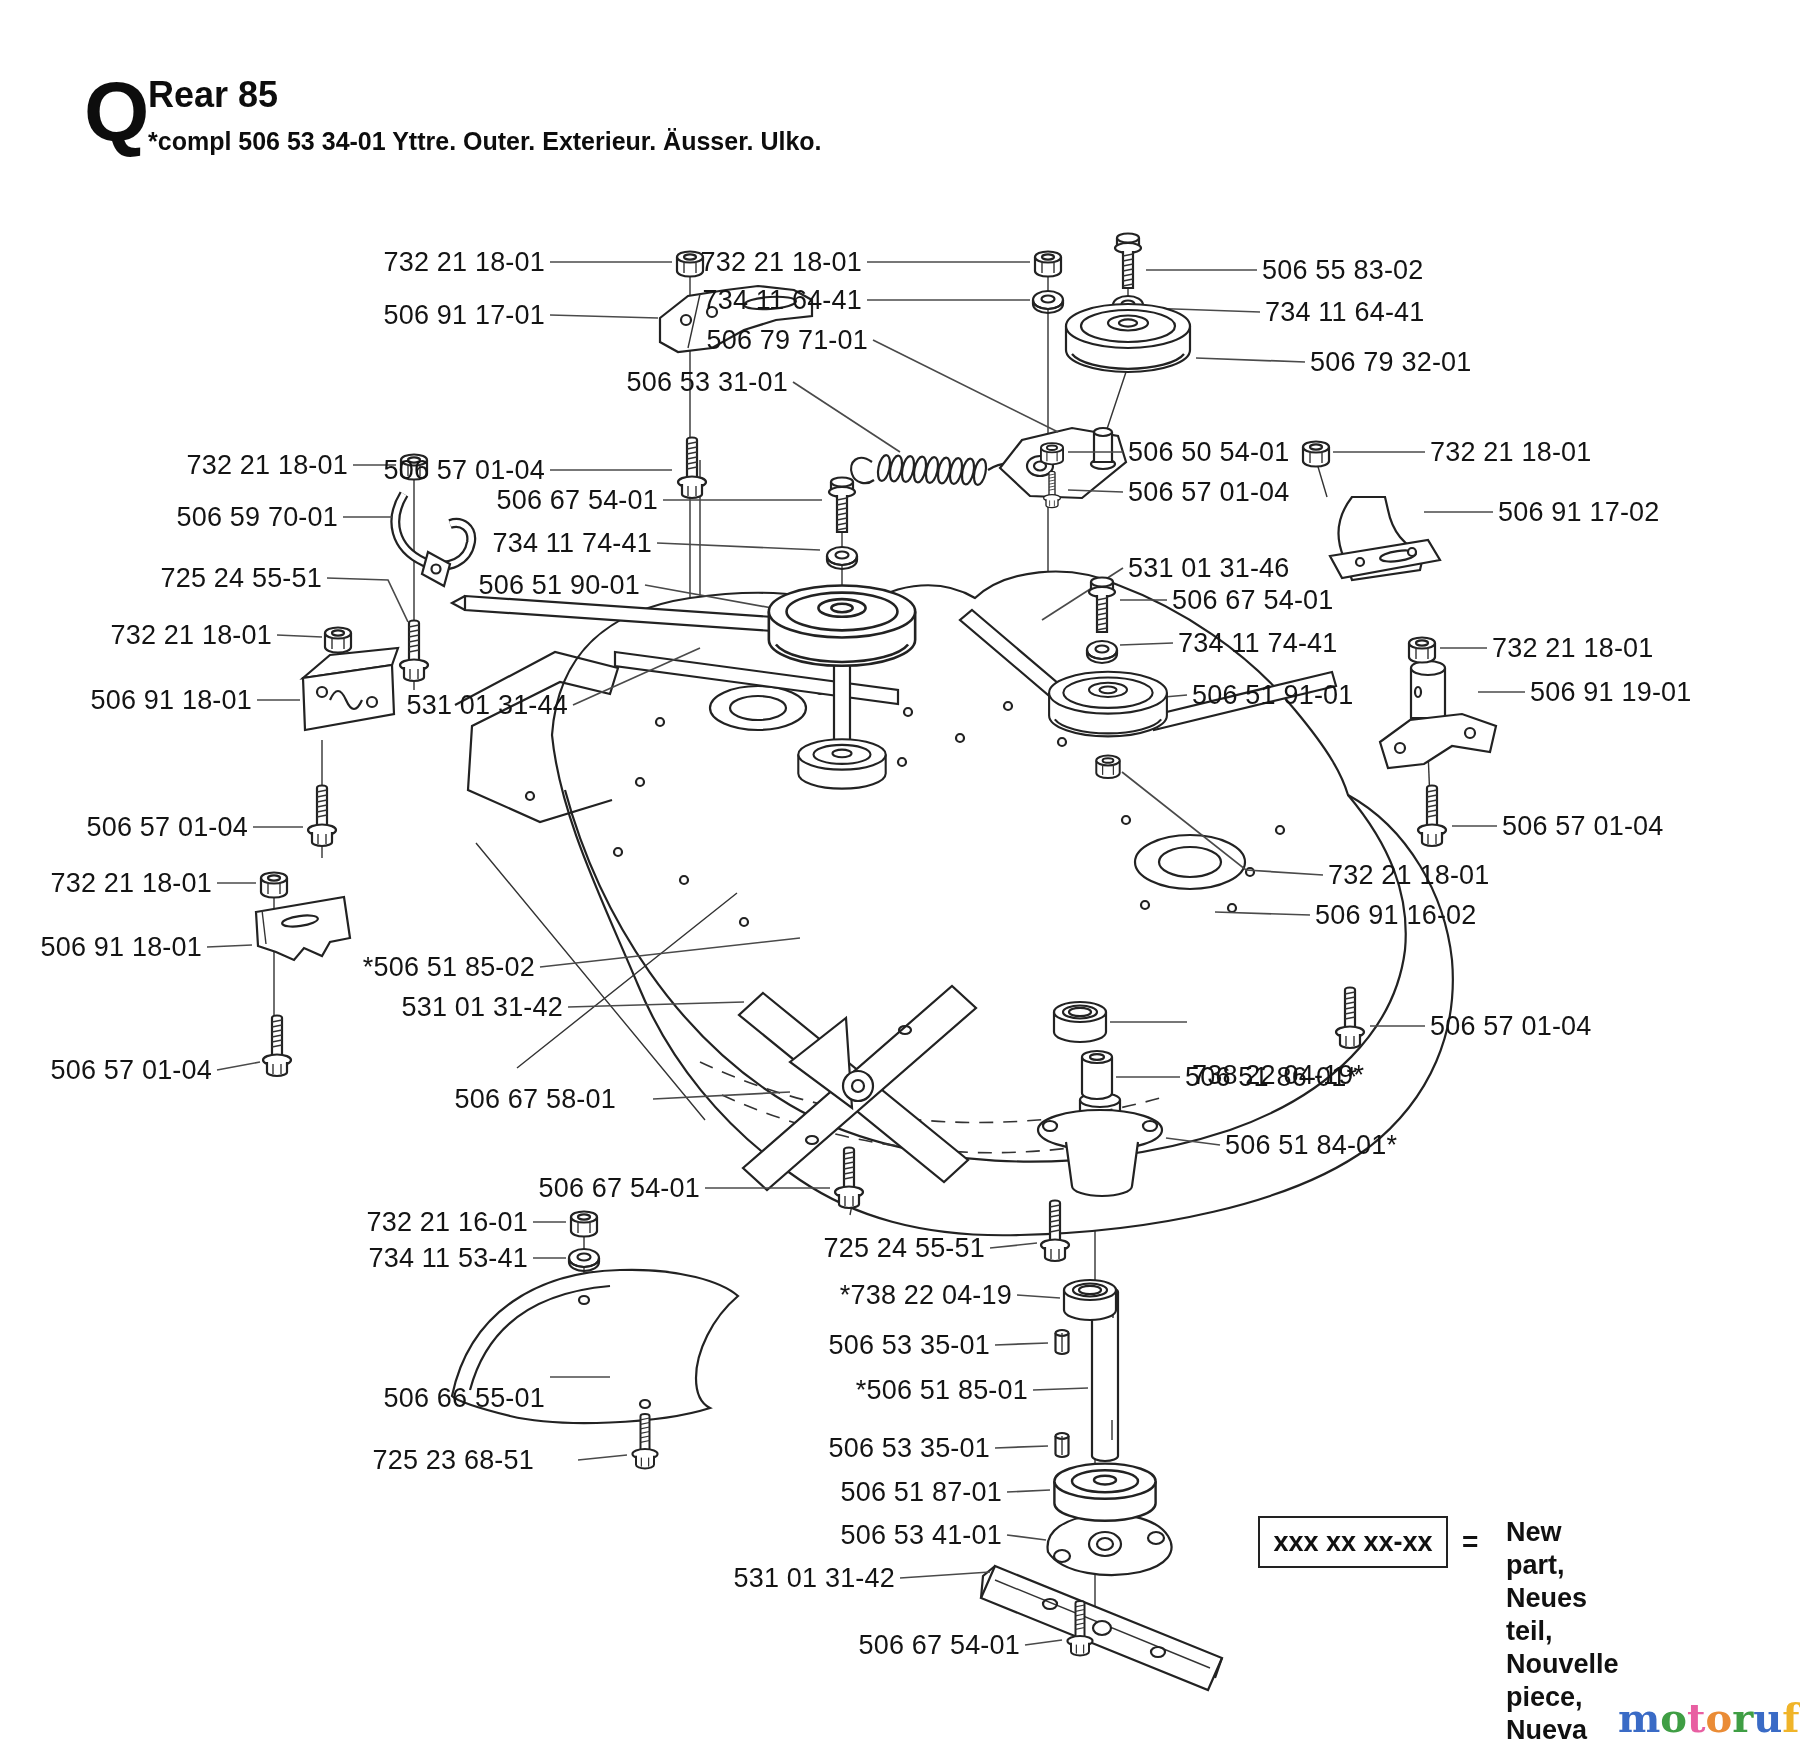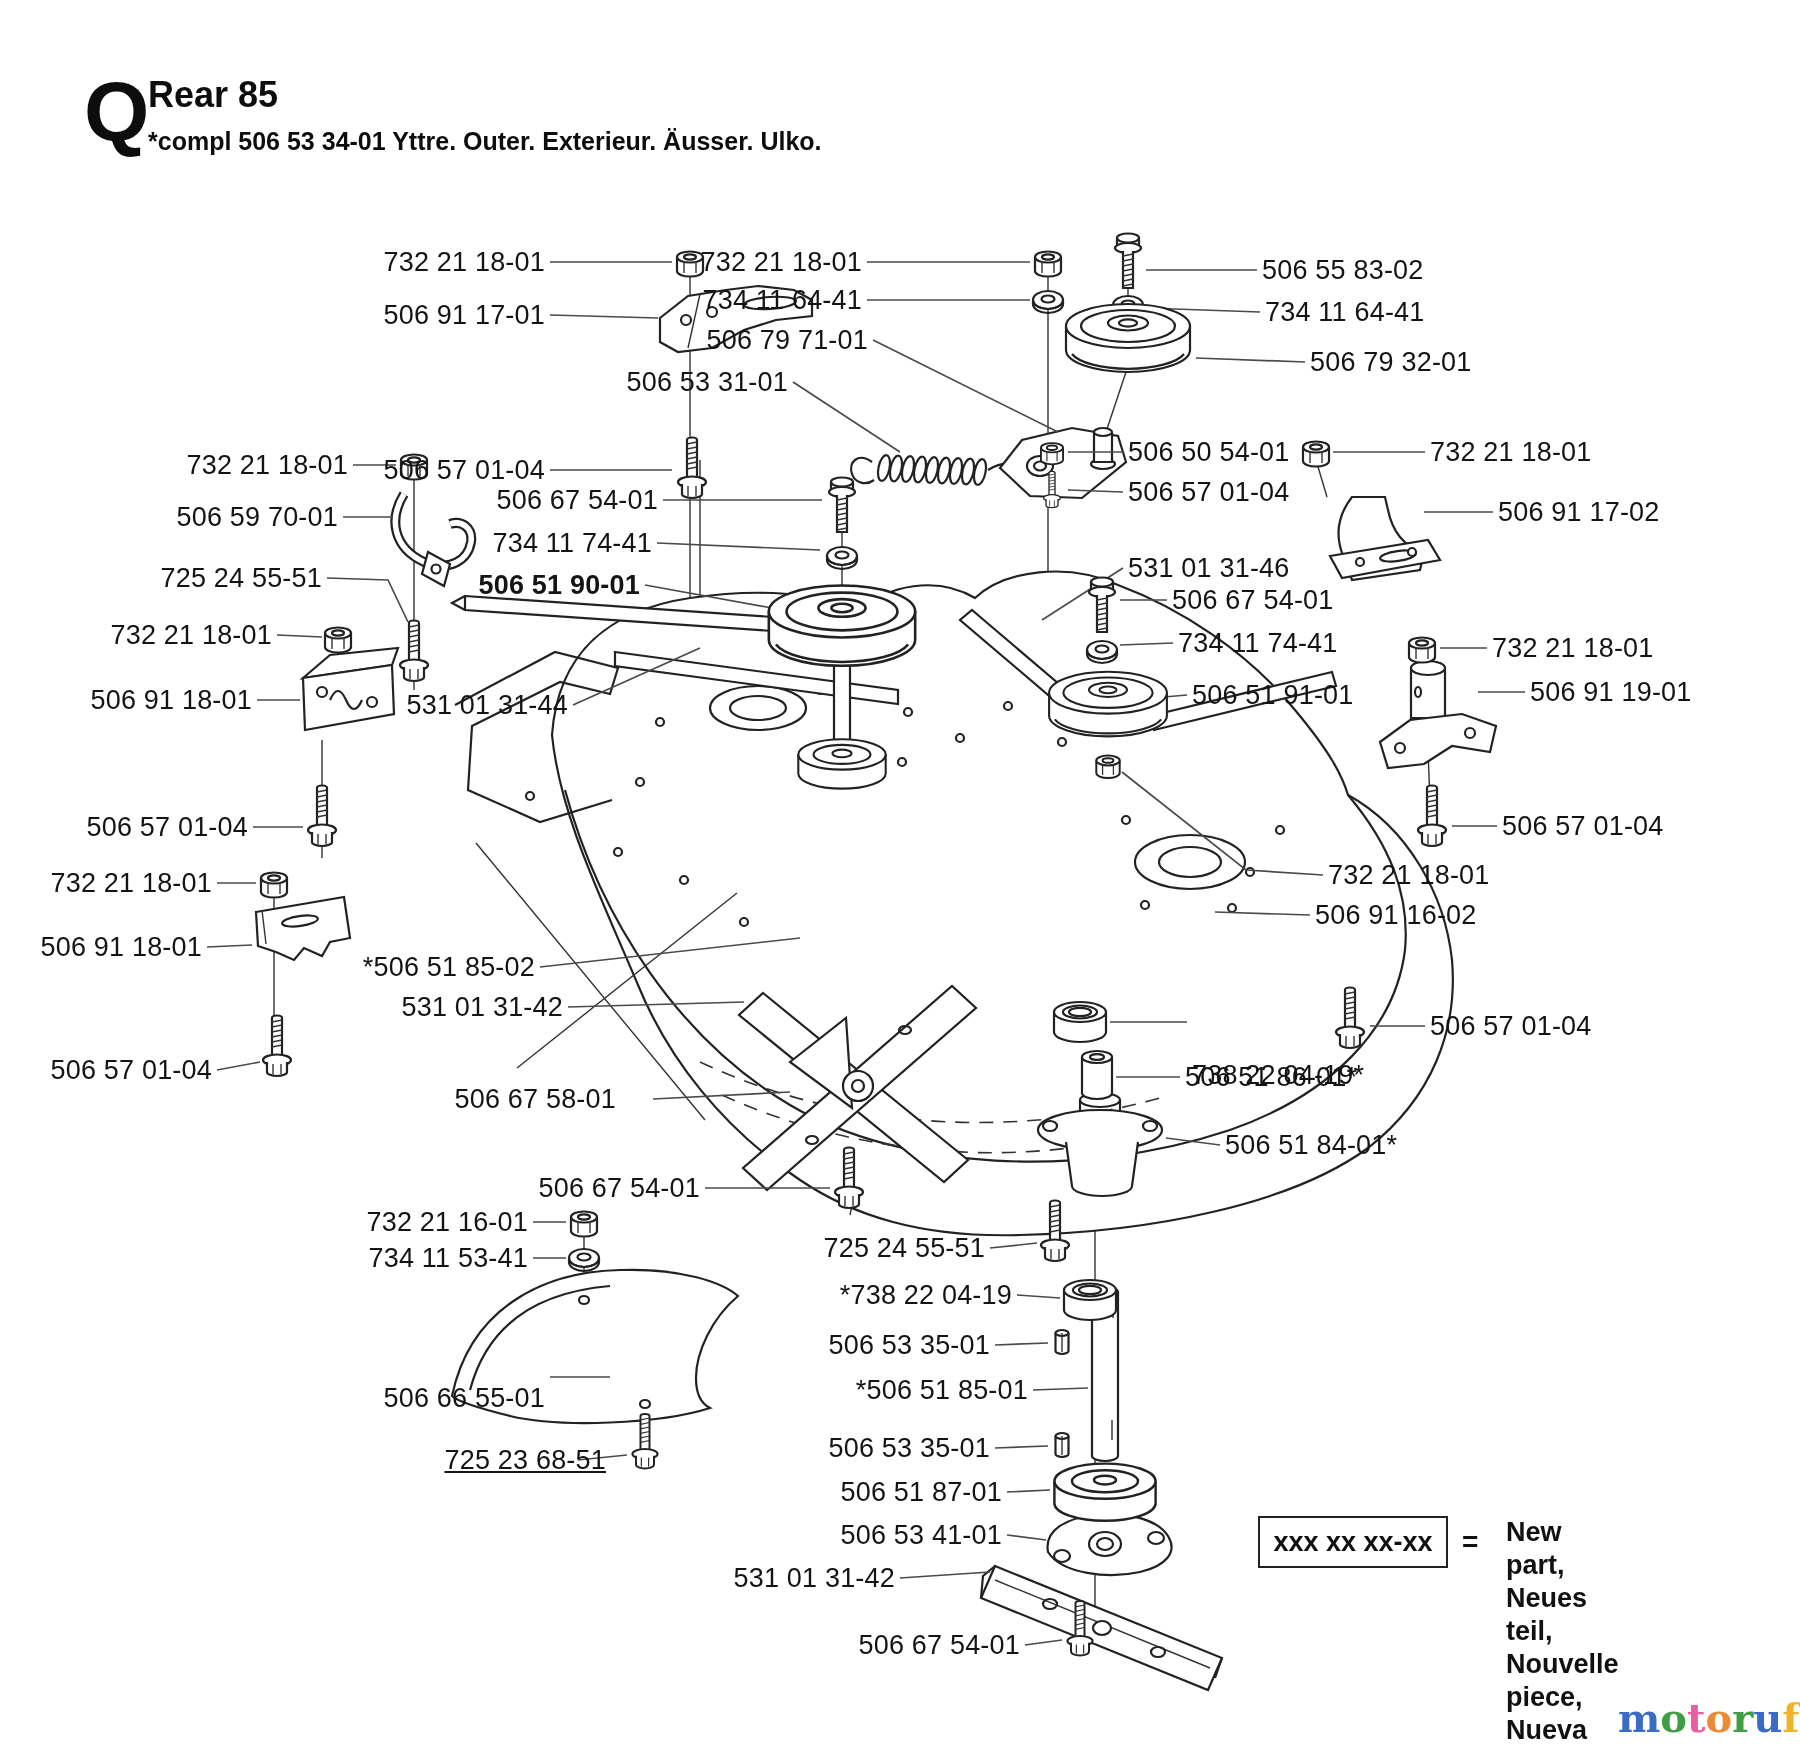--- a/index.html
+++ b/index.html
@@ -428,30 +428,30 @@
       <div class="plabel" style="top: 502px; right: 1462px; text-align: right;">506 59 70-01</div>
       <div class="plabel" style="top: 563px; right: 1478px; text-align: right;">725 24 55-51</div>
       <div class="plabel" style="top: 620px; right: 1528px; text-align: right;">732 21 18-01</div>
       <div class="plabel" style="top: 685px; right: 1548px; text-align: right;">506 91 18-01</div>
       <div class="plabel" style="top: 812px; right: 1552px; text-align: right;">506 57 01-04</div>
       <div class="plabel" style="top: 868px; right: 1588px; text-align: right;">732 21 18-01</div>
       <div class="plabel" style="top: 932px; right: 1598px; text-align: right;">506 91 18-01</div>
       <div class="plabel" style="top: 1055px; right: 1588px; text-align: right;">506 57 01-04</div>
       <div class="plabel" style="top: 485px; right: 1142px; text-align: right;">506 67 54-01</div>
       <div class="plabel" style="top: 528px; right: 1148px; text-align: right;">734 11 74-41</div>
-      <div class="plabel" style="top: 570px; right: 1160px; text-align: right; font-weight: bold;">506 51 90-01</div>
+      <div class="plabel" style="top: 570px; right: 1160px; text-align: right;">506 51 90-01</div>
       <div class="plabel" style="top: 690px; right: 1232px; text-align: right;">531 01 31-44</div>
       <div class="plabel" style="top: 952px; right: 1265px; text-align: right;">*506 51 85-02</div>
       <div class="plabel" style="top: 992px; right: 1237px; text-align: right;">531 01 31-42</div>
       <div class="plabel" style="top: 1084px; right: 1184px; text-align: left;">506 67 58-01</div>
       <div class="plabel" style="top: 1173px; right: 1100px; text-align: right;">506 67 54-01</div>
       <div class="plabel" style="top: 1207px; right: 1272px; text-align: right;">732 21 16-01</div>
       <div class="plabel" style="top: 1243px; right: 1272px; text-align: center;">734 11 53-41</div>
       <div class="plabel" style="top: 1362px; right: 1255px; text-align: right; margin-top: 21px;">506 66 55-01</div>
-      <div class="plabel" style="top: 1445px; right: 1194px; text-align: center; text-decoration: underline;">725 23 68-51</div>
+      <div class="plabel" style="top: 1445px; right: 1266px; text-align: center;">725 23 68-51</div>
       <div class="plabel" style="top: 1233px; right: 815px; text-align: right;">725 24 55-51</div>
       <div class="plabel" style="top: 1280px; right: 788px; text-align: right;">*738 22 04-19</div>
       <div class="plabel" style="top: 1330px; right: 810px; text-align: right;">506 53 35-01</div>
       <div class="plabel" style="top: 1375px; right: 772px; text-align: right;">*506 51 85-01</div>
       <div class="plabel" style="top: 1433px; right: 810px; text-align: right;">506 53 35-01</div>
       <div class="plabel" style="top: 1477px; right: 798px; text-align: right;">506 51 87-01</div>
       <div class="plabel" style="top: 1520px; right: 798px; text-align: right;">506 53 41-01</div>
       <div class="plabel" style="top: 1563px; right: 905px; text-align: right;">531 01 31-42</div>
       <div class="plabel" style="top: 1630px; right: 780px; text-align: right;">506 67 54-01</div>
     </div>

